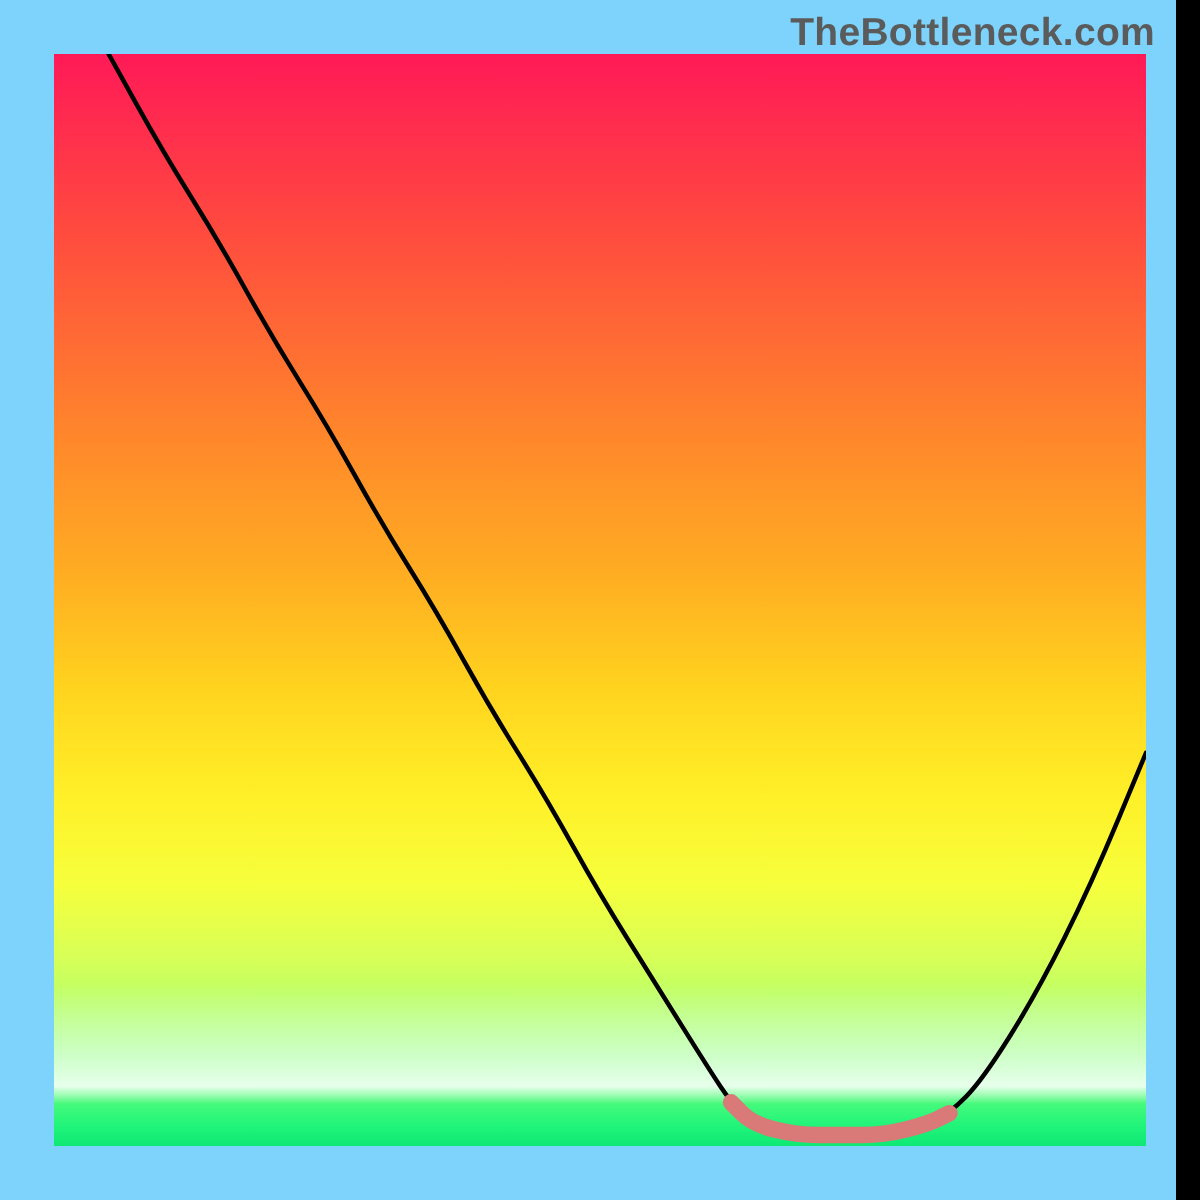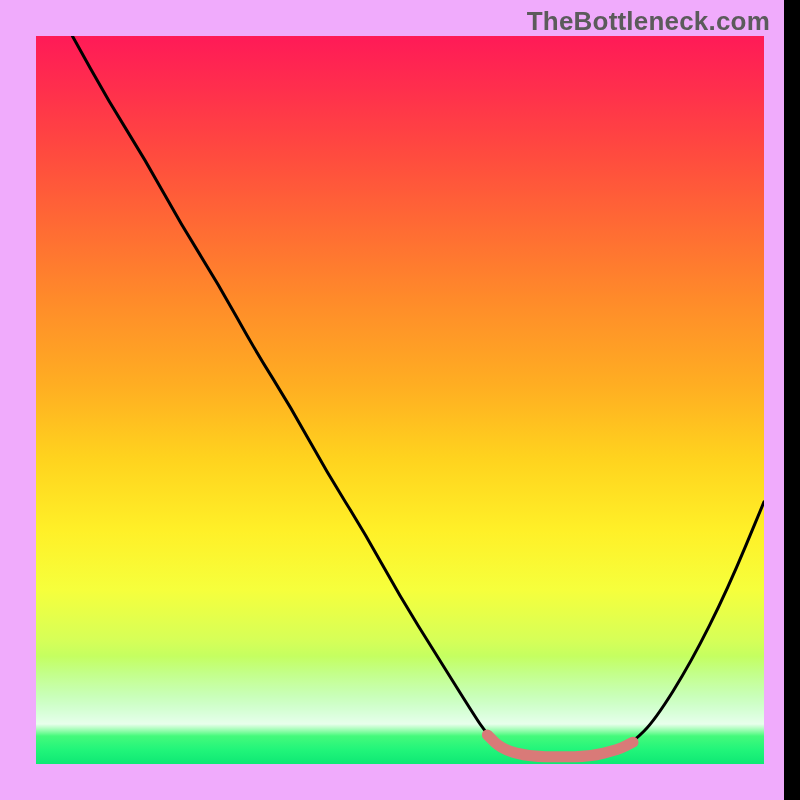--- a/index.html
+++ b/index.html
@@ -8,21 +8,21 @@
     width: 800px;
     height: 800px;
     background: #000;
     overflow: hidden;
     font-family: Arial, Helvetica, sans-serif;
   }
   .frame {
     position: relative;
     width: 784px;
     height: 800px;
-    background: #f0abfc;
+    background: #7dd3fc;
   }
   .watermark {
     position: absolute;
     top: 6px;
     right: 14px;
     color: #5b5b5b;
     font-size: 26px;
     font-weight: 600;
     letter-spacing: 0.2px;
     z-index: 5;

